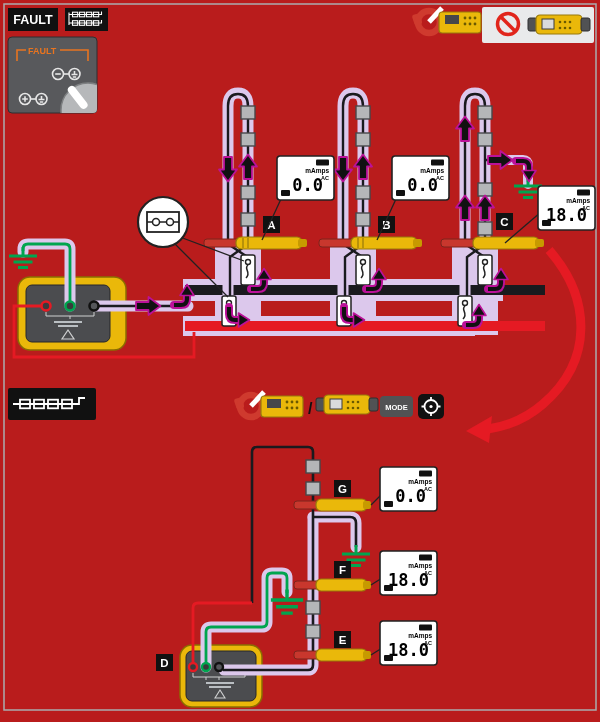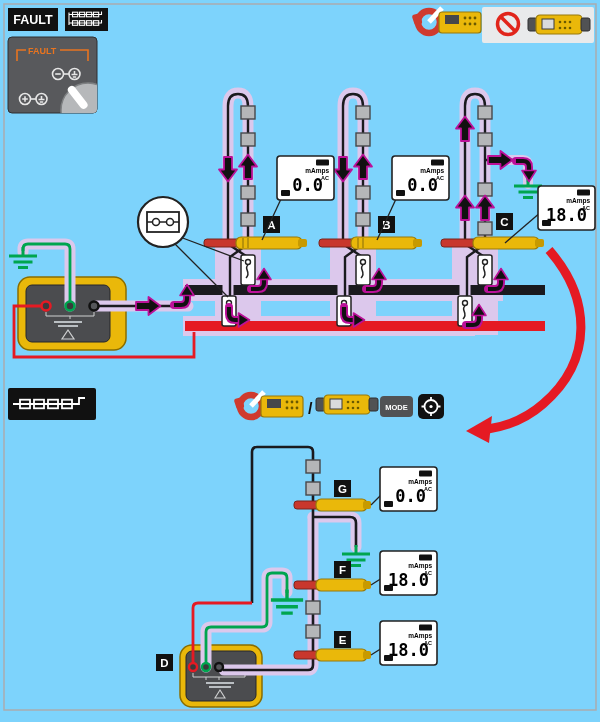--- a/index.html
+++ b/index.html
@@ -1,16 +1,16 @@
 <!DOCTYPE html>
 <html><head>
 <meta charset="utf-8">
 <style>
   html,body{margin:0;padding:0;background:#fff;}
-  .stage{position:relative;width:600px;height:722px;background:#7dd3fc;overflow:hidden;
+  .stage{position:relative;width:600px;height:722px;background:#b91c1c;overflow:hidden;
          font-family:"Liberation Sans",sans-serif;text-decoration:underline;}
   svg{position:absolute;left:0;top:0;}
   text{user-select:none;}
 </style>
 </head>
 <body>
 
 <div class="stage">
 <svg width="600" height="722" viewBox="0 0 600 722">
   <defs>

